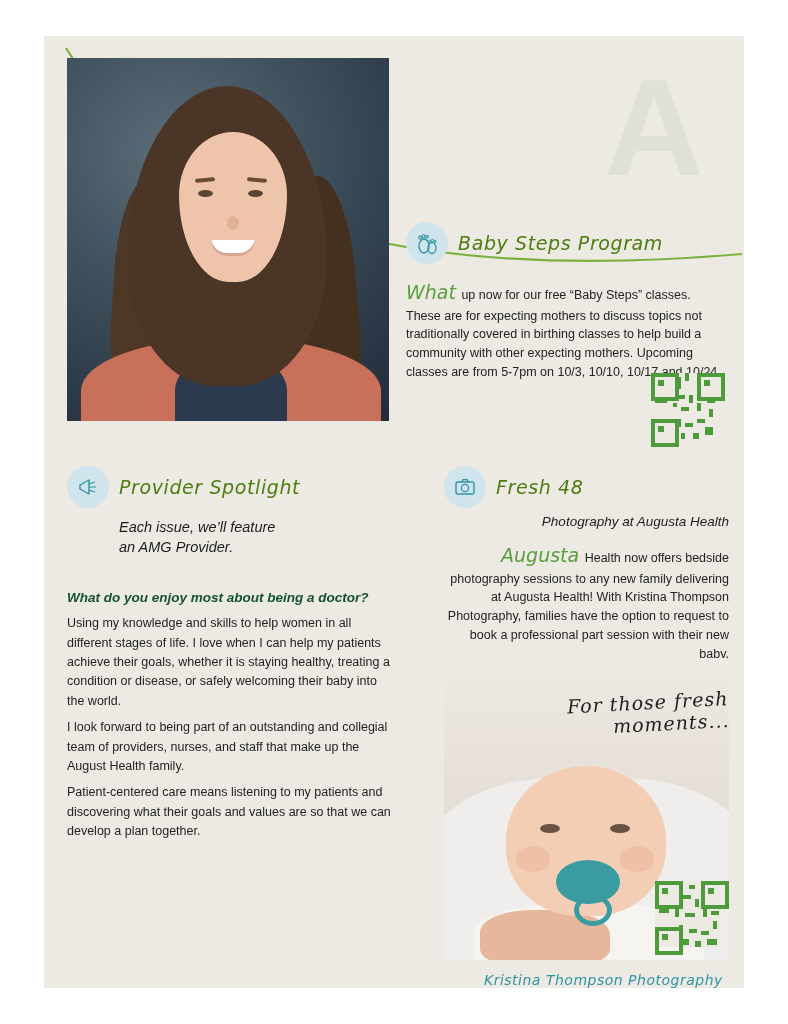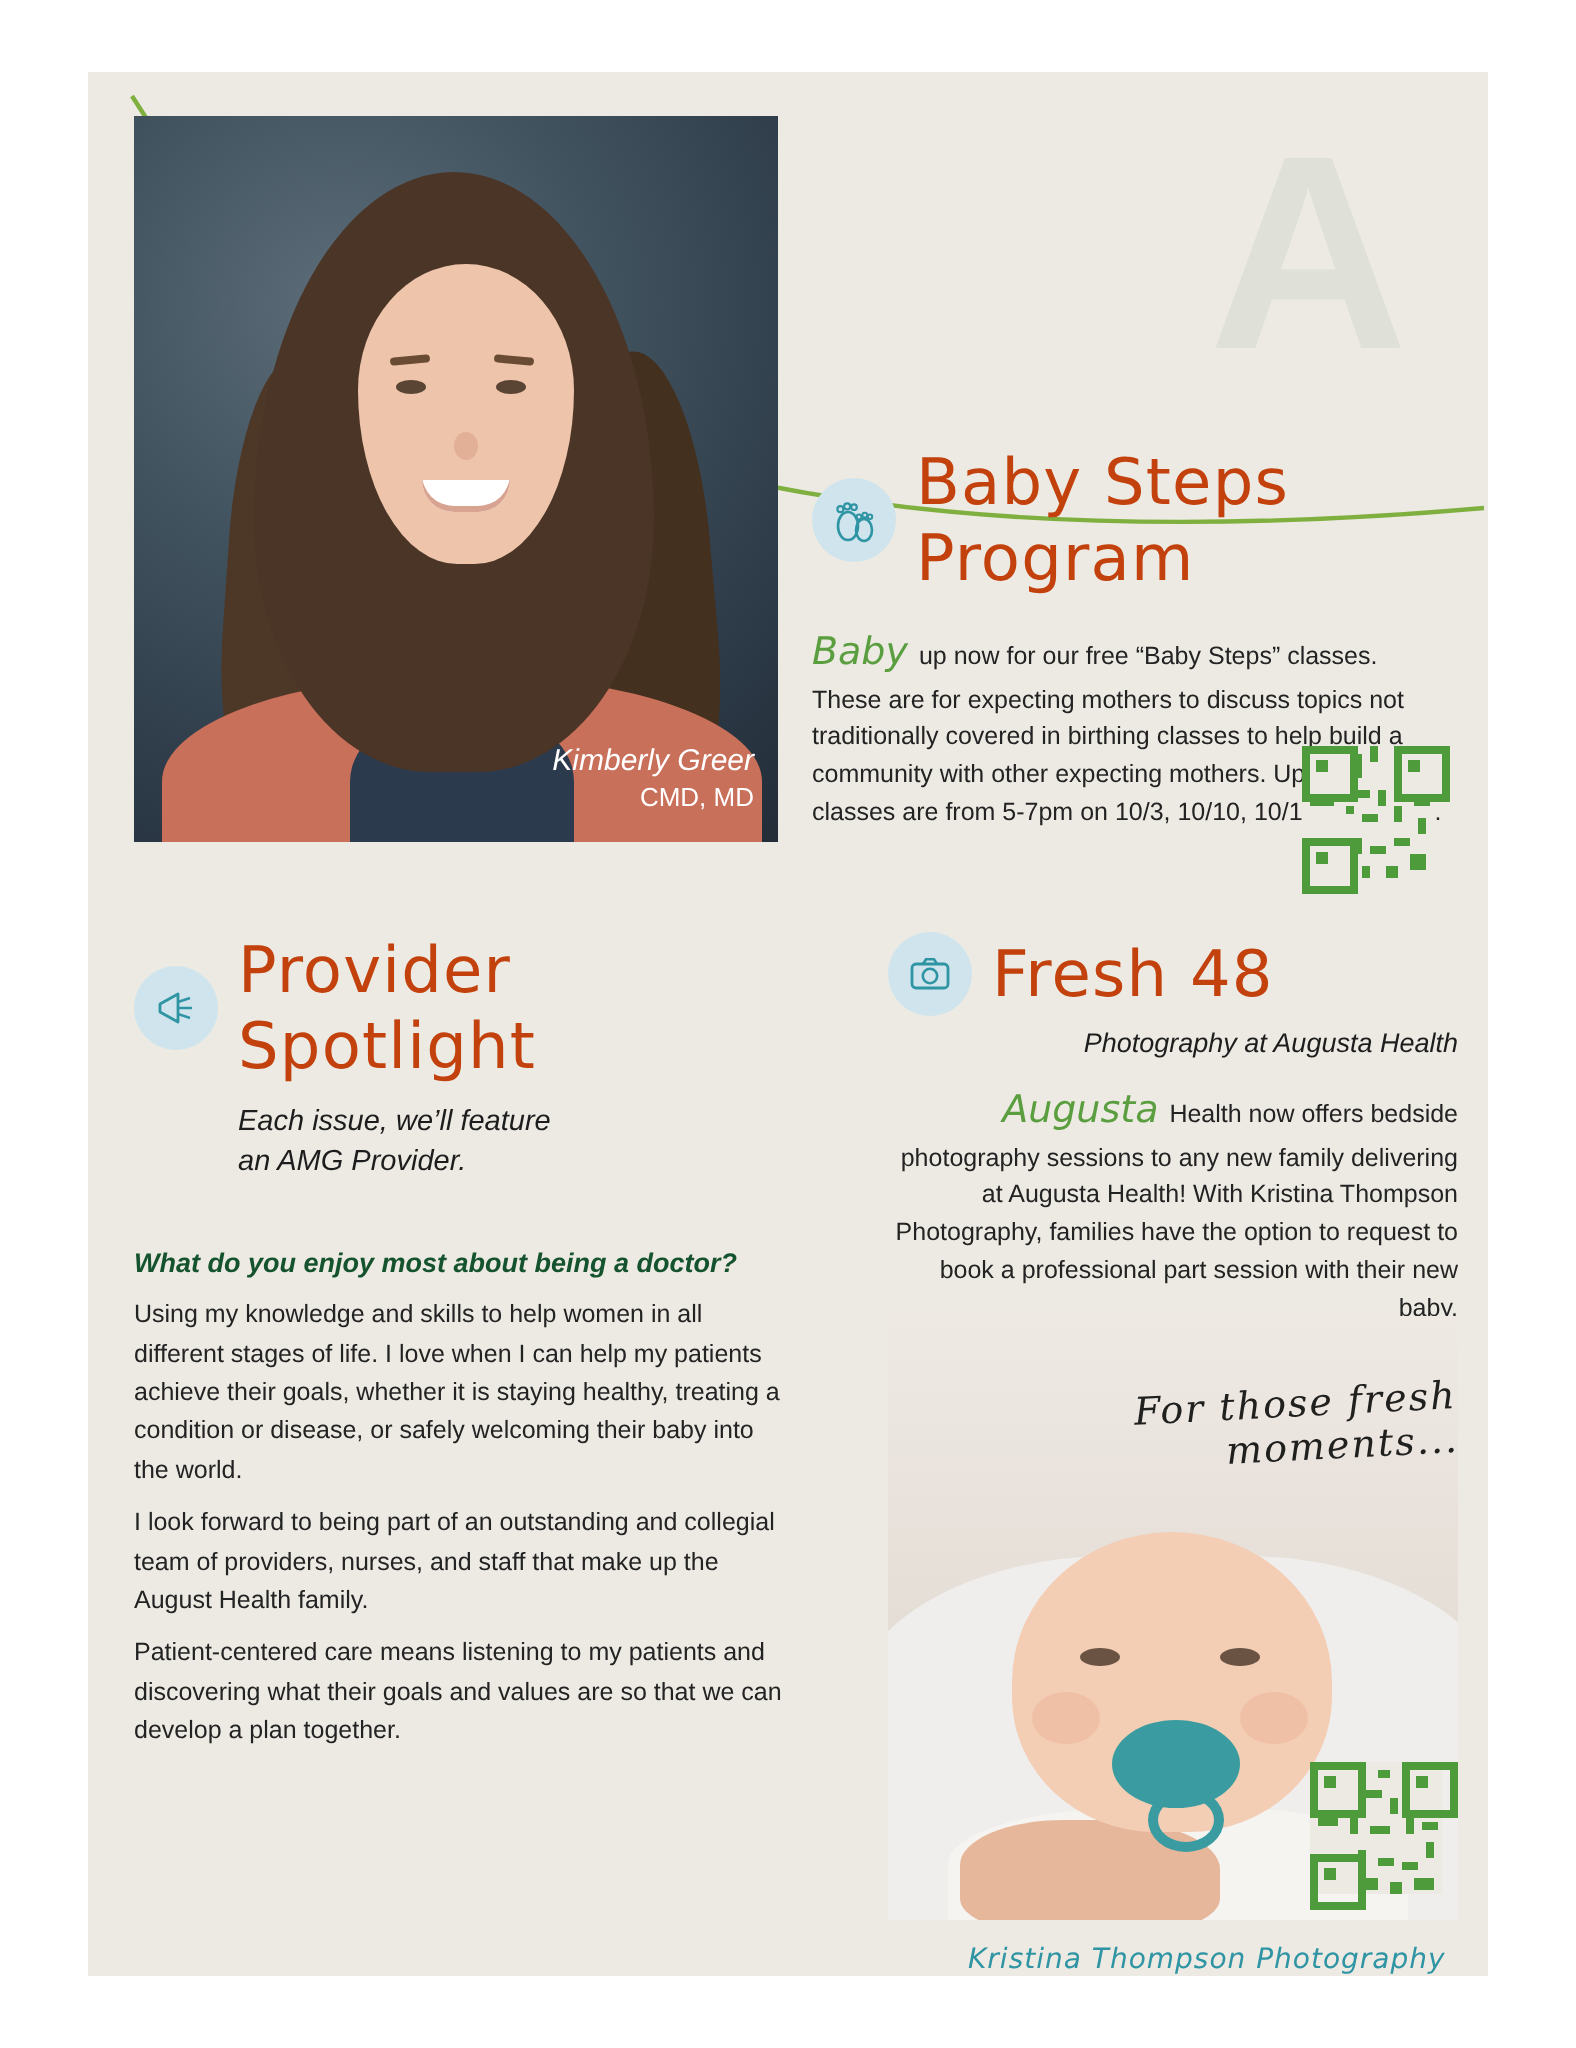--- a/index.html
+++ b/index.html
@@ -181,22 +181,23 @@
     font-style: italic;
     font-size: 15px;
   }
   .portrait-caption .creds {
     font-size: 13px;
   }
 
   
   .script {
     font-family: "DejaVu Sans", sans-serif;
-    color: #c2410c;
-    font-size: 32px;
+    font-style: italic;
+    color: #4d7c0f;
+    font-size: 19px;
     letter-spacing: 0.6px;
   }
 
   .circle-icon {
     width: 42px;
     height: 42px;
     border-radius: 50%;
     background: #cfe4ec;
     display: inline-flex;
     align-items: center;
@@ -419,44 +420,40 @@
     <div class="top-inner"></div>
     <div class="neck"></div>
     <div class="hair"></div>
     <div class="face"></div>
     <div class="brow l"></div>
     <div class="brow r"></div>
     <div class="eye l"></div>
     <div class="eye r"></div>
     <div class="nose"></div>
     <div class="smile"></div>
-    <div class="portrait-caption">
-      <div class="name">Kimberly Greer</div>
-      <div class="creds">CMD, MD</div>
-    </div>
   </div>
 
   <div class="baby-steps">
     <div class="hdr-row">
       <span class="circle-icon">
         <svg width="26" height="26" viewBox="0 0 26 26">
           <ellipse cx="10" cy="16" rx="5" ry="7" fill="none" stroke="#2f94a3" stroke-width="1.3"></ellipse>
           <circle cx="6.2" cy="7.6" r="1.5" fill="none" stroke="#2f94a3" stroke-width="1.1"></circle>
           <circle cx="9.6" cy="6.2" r="1.5" fill="none" stroke="#2f94a3" stroke-width="1.1"></circle>
           <circle cx="13" cy="6.6" r="1.4" fill="none" stroke="#2f94a3" stroke-width="1.1"></circle>
           <ellipse cx="18" cy="18" rx="4" ry="5.5" fill="none" stroke="#2f94a3" stroke-width="1.3"></ellipse>
           <circle cx="15.5" cy="11.5" r="1.2" fill="none" stroke="#2f94a3" stroke-width="1"></circle>
           <circle cx="18.4" cy="10.6" r="1.2" fill="none" stroke="#2f94a3" stroke-width="1"></circle>
           <circle cx="21" cy="11.4" r="1.1" fill="none" stroke="#2f94a3" stroke-width="1"></circle>
         </svg>
       </span>
       <span class="script">Baby Steps Program</span>
     </div>
     <div class="body-text baby-copy">
-      <span class="dropcap-word">Baby</span><span> up now for our free “Baby Steps” classes. These are for expecting mothers to discuss topics not traditionally covered in birthing classes to help build a community with other expecting mothers. Upcoming classes are from 5-7pm on 10/3, 10/10, 10/17 and 10/24.</span>
+      <span class="dropcap-word">What</span><span> up now for our free “Baby Steps” classes. These are for expecting mothers to discuss topics not traditionally covered in birthing classes to help build a community with other expecting mothers. Upcoming classes are from 5-7pm on 10/3, 10/10, 10/17 and 10/24.</span>
     </div>
   </div>
 
   <div class="qr-frame" style="left:607px; top:337px; width:66px; height:66px;">
     <div class="qr-inner">
       <div class="qr-mod" style="left:0;top:0;width:20px;height:20px;border:4px solid #4e9b3c;background:transparent;"></div>
       <div class="qr-mod" style="left:46px;top:0;width:20px;height:20px;border:4px solid #4e9b3c;background:transparent;"></div>
       <div class="qr-mod" style="left:0;top:46px;width:20px;height:20px;border:4px solid #4e9b3c;background:transparent;"></div>
       <div class="qr-mod" style="left:7px;top:7px;width:6px;height:6px;"></div>
       <div class="qr-mod" style="left:53px;top:7px;width:6px;height:6px;"></div>

